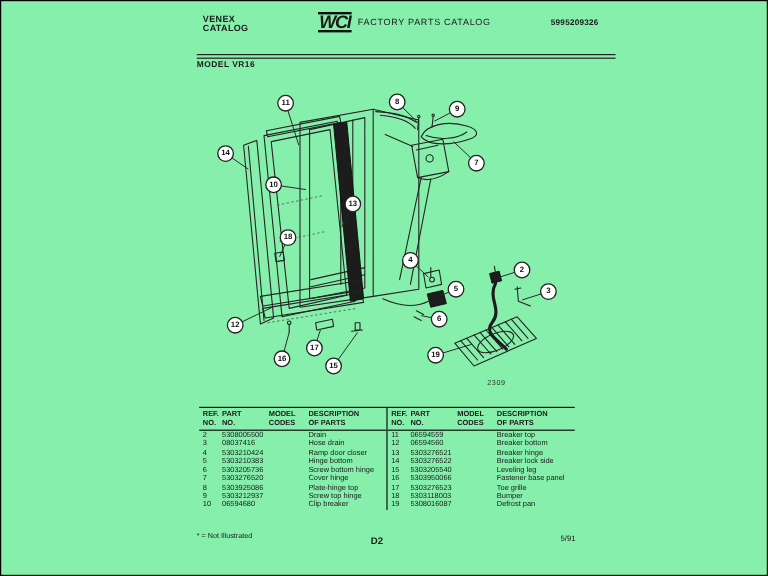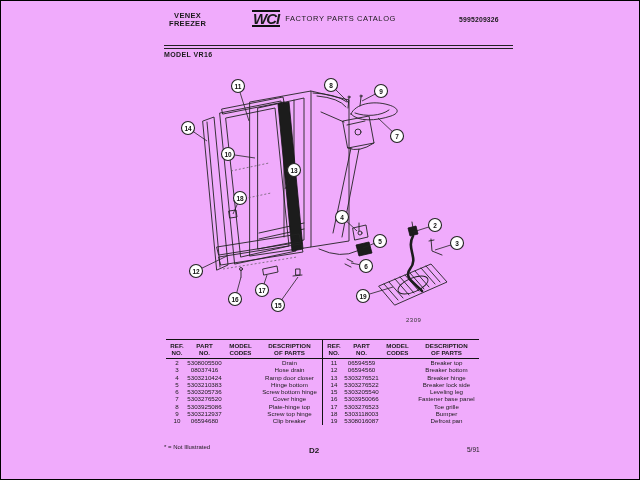--- a/index.html
+++ b/index.html
@@ -1,20 +1,20 @@
 <!DOCTYPE html>
 <html><head>
 <meta charset="utf-8">
 <style>
   html,body{margin:0;padding:0;background:#e8e8e8;}
-  .canvas{position:relative;width:638px;height:478px;background:#f0abfc;border:1px solid #000;
-          font-family:"Liberation Sans",sans-serif;color:#1a1a1a;overflow:hidden;text-align:center;}
+  .canvas{position:relative;width:638px;height:478px;background:#86efac;border:1px solid #000;
+          font-family:"Liberation Sans",sans-serif;color:#1a1a1a;overflow:hidden;}
   
   .brand{position:absolute;left:168px;top:11px;font-size:7.5px;font-weight:bold;line-height:8px;letter-spacing:.3px;}
-  .logo-wrap{position:absolute;left:251px;top:9px;display:flex;align-items:center;}
+  .logo-wrap{position:absolute;left:264px;top:9px;display:flex;align-items:center;}
   .logo{font-size:15px;font-weight:900;font-style:italic;letter-spacing:-1px;
         border-top:2px solid #111;border-bottom:2px solid #111;line-height:13px;padding:0 1px;}
   .catalog-title{font-size:7.5px;font-weight:normal;letter-spacing:.6px;margin-left:5px;}
   .catalog-no{position:absolute;left:458px;top:15px;font-size:6.8px;font-weight:bold;letter-spacing:.2px;}
   .rule-double{position:absolute;left:163px;top:44px;width:349px;height:2px;
                border-top:1px solid #222;border-bottom:1px solid #222;}
   .model{position:absolute;left:163px;top:50px;font-size:7px;font-weight:bold;letter-spacing:.4px;}
   
   .diagram-svg{position:absolute;left:0;top:0;width:638px;height:478px;}
   .art{stroke:#222;stroke-width:.9;fill:none;stroke-linejoin:round;stroke-linecap:round;}
@@ -41,21 +41,21 @@
   .page-no{position:absolute;left:308px;top:445px;font-size:8px;font-weight:bold;}
   .date-code{position:absolute;left:466px;top:445px;font-size:6.5px;}
 </style>
 </head>
 <body>
 
 <div class="canvas">
 
   <div class="brand">
     <div>VENEX</div>
-    <div>FREEZER</div>
+    <div>CATALOG</div>
   </div>
   <div class="logo-wrap">
     <span class="logo">WCI</span>
     <span class="catalog-title">FACTORY PARTS CATALOG</span>
   </div>
   <div class="catalog-no">5995209326</div>
   <div class="rule-double"></div>
   <div class="model">MODEL VR16</div>
 
   <svg class="diagram-svg" viewBox="0 0 638 478" xmlns="http://www.w3.org/2000/svg">

